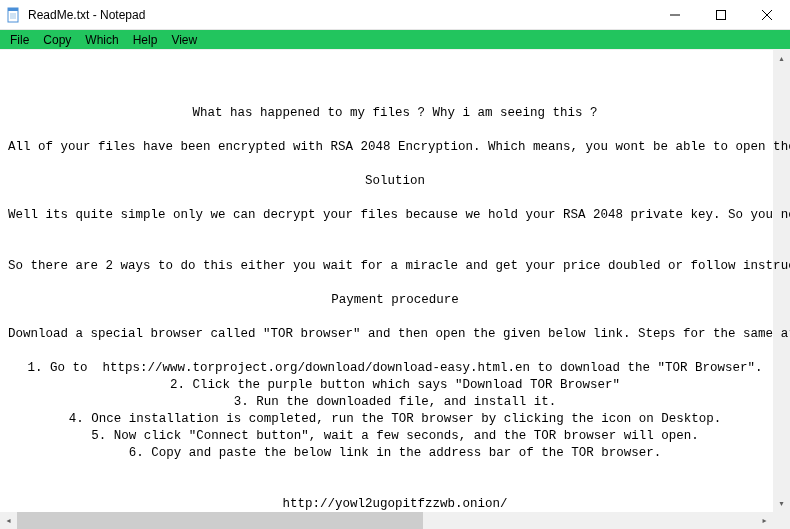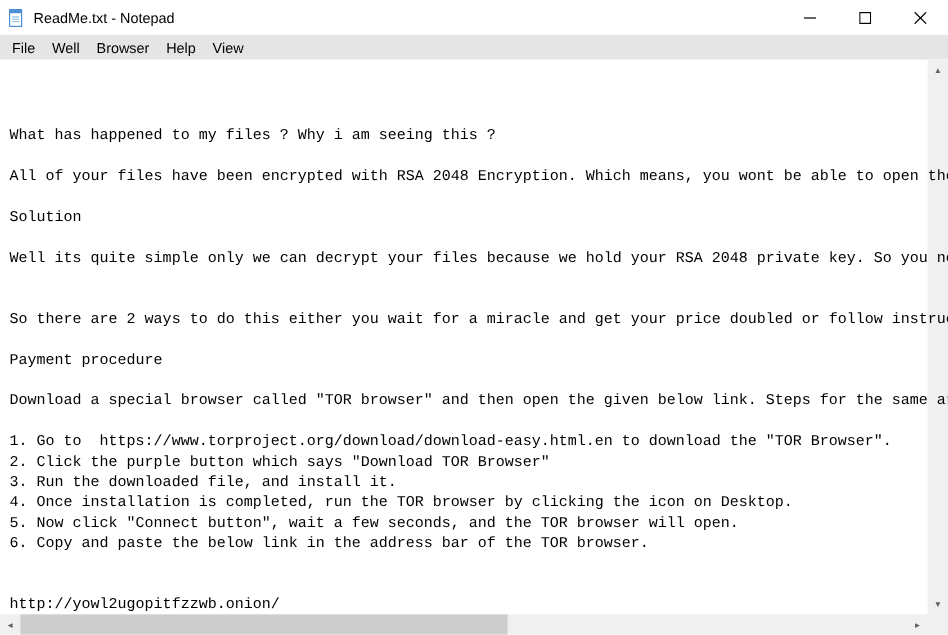--- a/index.html
+++ b/index.html
@@ -47,21 +47,21 @@
       height: 100%;
       display: flex;
       align-items: center;
       justify-content: center;
       font-size: 10px;
       color: #000;
       cursor: pointer;
     }
     .menubar {
       height: 20px;
-      background: #e5e5e5;
+      background: #22c55e;
       display: flex;
       align-items: center;
       padding-left: 4px;
       gap: 2px;
       font-size: 12px;
       border-bottom: 1px solid #f0f0f0;
     }
     .menu-item {
       padding: 1px 6px;
       cursor: pointer;
@@ -69,20 +69,21 @@
     .editor {
       padding: 4px 8px;
       font-family: Consolas, "Courier New", monospace;
       font-size: 12.5px;
       line-height: 17px;
       white-space: pre;
       color: #000;
       overflow: hidden;
       height: calc(100% - 50px);
       position: relative;
+      text-align: center;
     }
     .scrollbar-v {
       position: absolute;
       right: 0;
       top: 50px;
       bottom: 17px;
       width: 17px;
       background: #f0f0f0;
     }
     .scrollbar-h {
@@ -168,22 +169,22 @@
       <svg width="10" height="10" viewBox="0 0 10 10">
           <line x1="0" y1="0" x2="10" y2="10" stroke="#000" stroke-width="1"></line>
           <line x1="10" y1="0" x2="0" y2="10" stroke="#000" stroke-width="1"></line>
         </svg>
     </div>
   </div>
 </div>
 
 <div class="menubar">
   <span class="menu-item">File</span>
-  <span class="menu-item">Well</span>
-  <span class="menu-item">Browser</span>
+  <span class="menu-item">Copy</span>
+  <span class="menu-item">Which</span>
   <span class="menu-item">Help</span>
   <span class="menu-item">View</span>
 </div>
 
 <div class="editor">
   <div class="editor-content"><div>&nbsp;</div><div>What has happened to my files ? Why i am seeing this ?</div><div>&nbsp;</div><div>All of your files have been encrypted with RSA 2048 Encryption. Which means, you wont be able to open them or view them properly.    It</div><div>&nbsp;</div><div>Solution</div><div>&nbsp;</div><div>Well its quite simple only we can decrypt your files because we hold your RSA 2048 private key. So you need to buy the special decrypt</div><div>&nbsp;</div><div>&nbsp;</div><div>So there are 2 ways to do this either you wait for a miracle and get your price doubled or follow instructions below carefully and get</div><div>&nbsp;</div><div>Payment procedure</div><div>&nbsp;</div><div>Download a special browser called "TOR browser" and then open the given below link. Steps for the same are -</div><div>&nbsp;</div><div>1. Go to  https://www.torproject.org/download/download-easy.html.en to download the "TOR Browser".</div><div>2. Click the purple button which says "Download TOR Browser"</div><div>3. Run the downloaded file, and install it.</div><div>4. Once installation is completed, run the TOR browser by clicking the icon on Desktop.</div><div>5. Now click "Connect button", wait a few seconds, and the TOR browser will open.</div><div>6. Copy and paste the below link in the address bar of the TOR browser.</div><div>&nbsp;</div><div>&nbsp;</div><div>http://yowl2ugopitfzzwb.onion/</div><div>&nbsp;</div></div>
 </div>
 
 <div class="scrollbar-v">
   <div class="scroll-arrow">▴</div>

